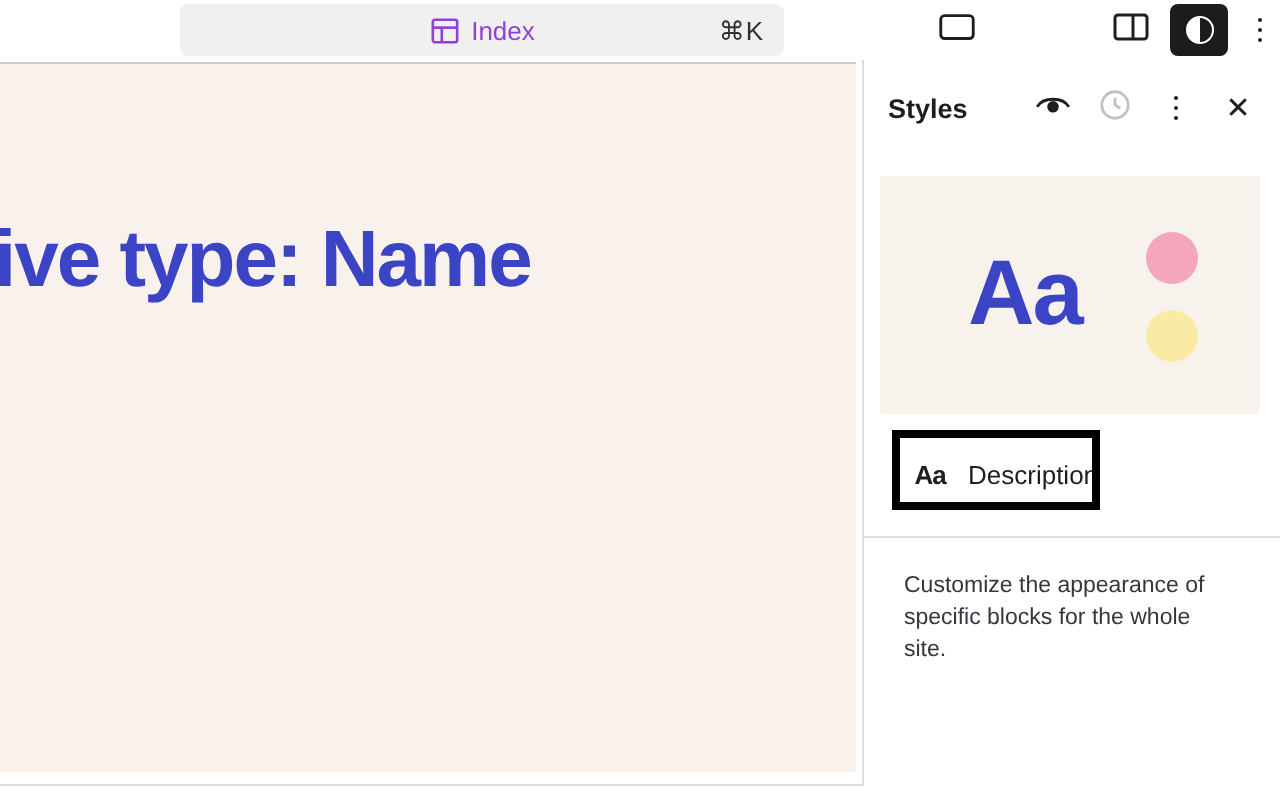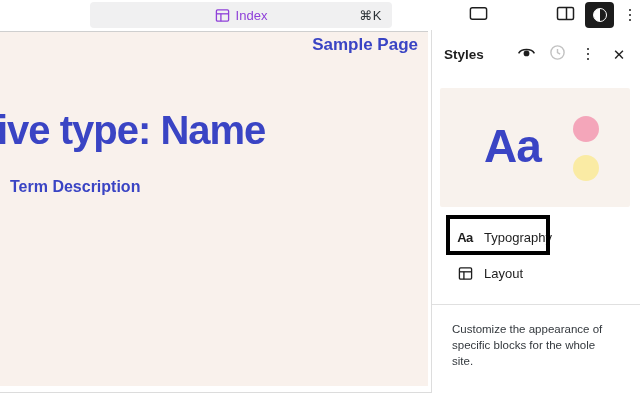--- a/index.html
+++ b/index.html
@@ -149,23 +149,21 @@
   </button>
 
   <button class="icon-btn btn-kebab">
     <span class="kdot"></span>
     <span class="kdot"></span>
     <span class="kdot"></span>
   </button>
 </div>
 
 <div class="canvas">
-  <a class="sample-page">Sample Page</a>
   <h1 class="archive-heading">ive type: Name</h1>
-  <div class="term-desc">Term Description</div>
 </div>
 
 <div class="bottom-line"></div>
 
 <div class="panel">
 
   <div class="panel-header">
     <span class="panel-title">Styles</span>
     <span class="panel-header-icons">
       <button class="ph-btn">
@@ -201,31 +199,21 @@
     <span class="card-aa">Aa</span>
     <span class="dot-pink"></span>
     <span class="dot-yellow"></span>
   </div>
 
   <div class="panel-menu">
     <div class="menu-row">
       <span class="menu-icon">
         <span class="aa-glyph">Aa</span>
       </span>
-      <span class="menu-label">Typography</span>
-    </div>
-    <div class="menu-row">
-      <span class="menu-icon">
-        <svg width="15" height="15" viewBox="0 0 16 16" fill="none" stroke="#1e1e1e" stroke-width="1.4">
-          <rect x="1.5" y="2" width="13" height="12" rx="1.2"></rect>
-          <line x1="1.5" y1="6.2" x2="14.5" y2="6.2"></line>
-          <line x1="6.3" y1="6.2" x2="6.3" y2="14"></line>
-        </svg>
-      </span>
-      <span class="menu-label">Layout</span>
+      <span class="menu-label">Description</span>
     </div>
   </div>
 
   <div class="panel-footer">
     <p class="footer-text">Customize the appearance of specific blocks for the whole site.</p>
   </div>
 </div>
 
 <div class="highlight-box"></div>
 

